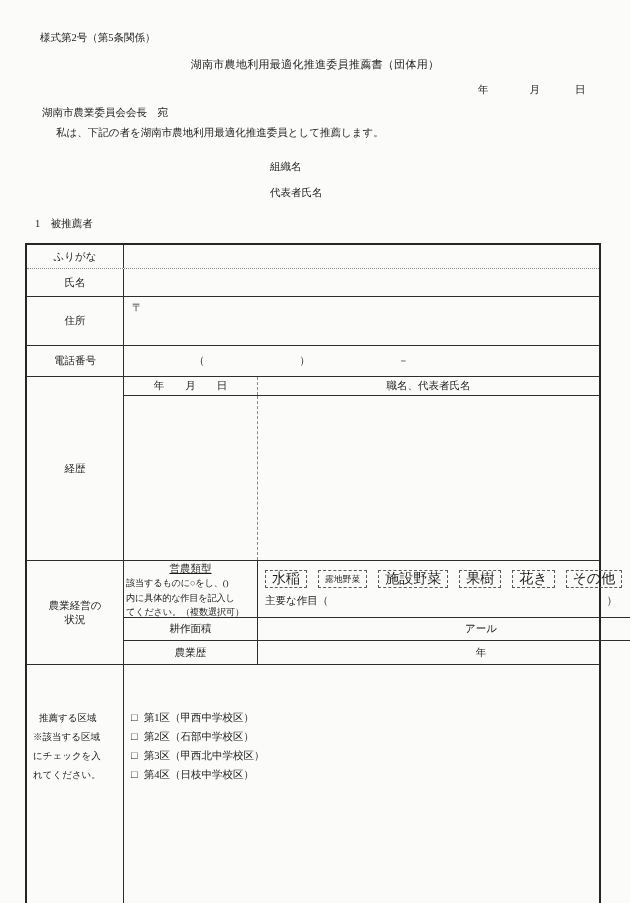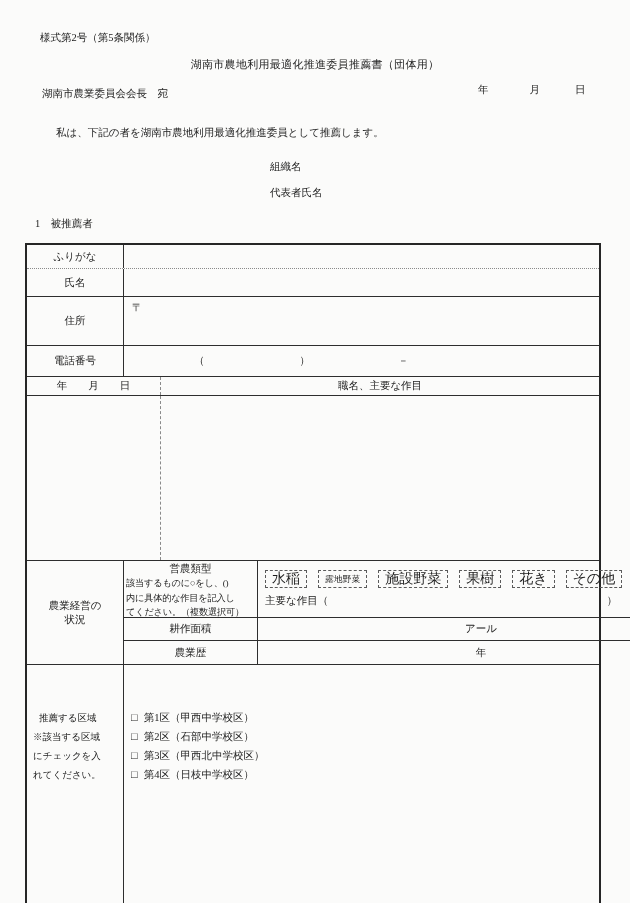--- a/index.html
+++ b/index.html
@@ -11,21 +11,21 @@
     position:relative;
     font-size:10.5px;
     -webkit-font-smoothing:antialiased;
   }
   .abs { position:absolute; white-space:nowrap; }
   .form-number { left:40px; top:31px; }
   .doc-title { left:0; right:0; top:57px; text-align:center; font-size:11px; letter-spacing:0.3px; }
   .date-line { left:478px; top:83px; }
   .date-line .m { margin-left:41px; }
   .date-line .d { margin-left:35px; }
-  .addressee { left:42px; top:87px;text-align:center; }
+  .addressee { left:42px; top:106px;text-align:center; }
   .statement { left:56px; top:126px; }
   .org-label { left:270px; top:160px; }
   .rep-label { left:270px; top:186px; }
   .section-title { left:35px; top:217px; }
 
   
   .tbl {
     position:absolute; left:25px; top:243px;
     width:576px; height:705px;
     border:2px solid #262626;
@@ -70,21 +70,21 @@
   .career-pos-col { flex:1; display:flex; align-items:center; justify-content:center; }
   .career-body { flex:1; display:flex; }
 
   
   .farm-right { flex:1; display:flex; flex-direction:column; }
   .farm-row1 { height:57px; flex:none; border-bottom:1px solid #2e2e2e; display:flex; box-sizing:border-box; }
   .farm-row2 { height:23px; flex:none; border-bottom:1px solid #2e2e2e; display:flex; box-sizing:border-box; }
   .farm-row3 { flex:1; display:flex; }
   .farm-mid { width:134px; min-width:134px; border-right:1px solid #2e2e2e; box-sizing:border-box; text-align:center; padding-top:1px; }
   .farm-mid-c { width:134px; min-width:134px; border-right:1px solid #2e2e2e; box-sizing:border-box; display:flex; align-items:center; justify-content:center; }
-  .farm-type-title { font-size:10.5px; line-height:14px; }
+  .farm-type-title { font-size:10.5px; line-height:14px;text-decoration:underline; }
   .farm-note { font-size:9.2px; line-height:14.5px; text-align:left; padding-left:2px; letter-spacing:-0.2px; white-space:nowrap; }
   .farm-opts-cell { flex:1; padding:9px 10px 0 7px; box-sizing:border-box; }
   .opts-row { display:flex; gap:11px; }
   .opt-box { border:1px dashed #5a5a5a; padding:1px 6px; font-size:14px; line-height:13px; white-space:nowrap; }
   .opt-box:nth-child(2) { font-size:8.8px; padding-top:2px; }
   .main-crop { display:flex; justify-content:space-between; margin-top:6px; padding-right:5px; }
   .farm-val { flex:1; display:flex; align-items:center; justify-content:center; padding-left:72px; box-sizing:border-box; }
 
   
   .district-label {
@@ -136,24 +136,25 @@
   <div class="trow r-phone">
     <div class="lcell">電話番号</div>
     <div class="vcell phone-cell">
       <span class="phone-open">（</span>
       <span class="phone-close">）</span>
       <span class="phone-dash">－</span>
     </div>
   </div>
 
   <div class="trow r-career">
+    <div class="lcell">経歴</div>
     <div class="career-right">
       <div class="career-head">
         <div class="career-date-col">年　　月　　日</div>
-        <div class="career-pos-col">職名、主要な作目</div>
+        <div class="career-pos-col">職名、代表者氏名</div>
       </div>
       <div class="career-body">
         <div class="career-date-col"></div>
         <div class="career-pos-col"></div>
       </div>
     </div>
   </div>
 
   <div class="trow r-farm">
     <div class="lcell">

